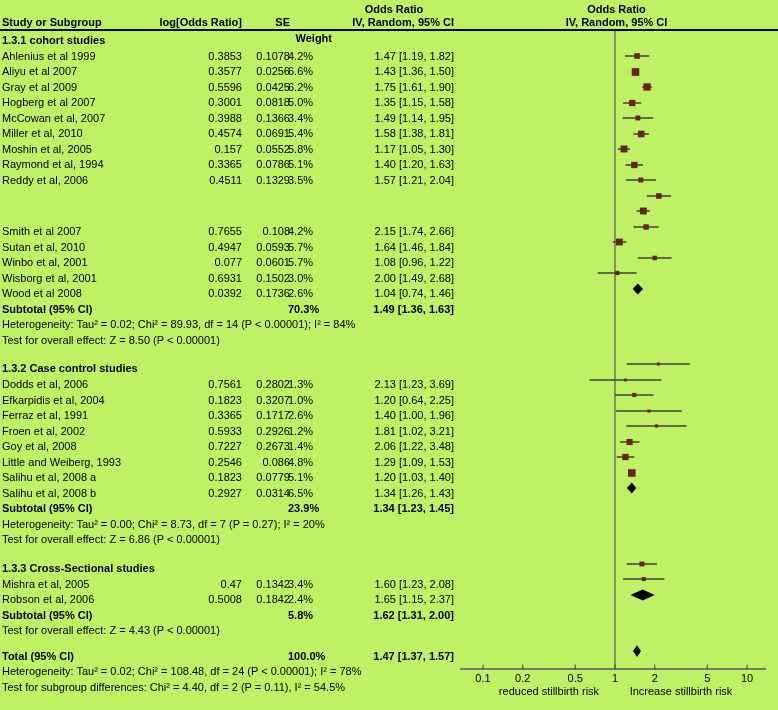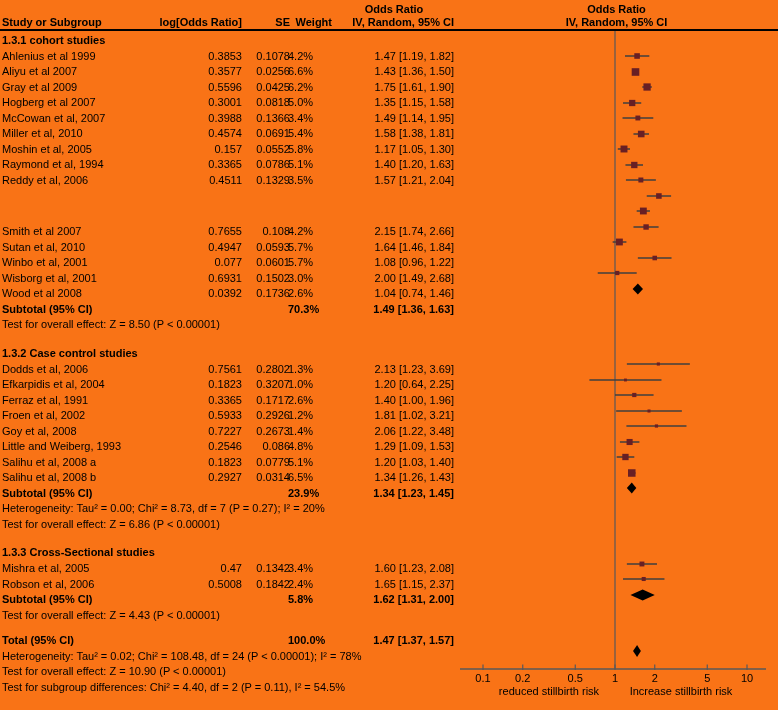--- a/index.html
+++ b/index.html
@@ -1,16 +1,16 @@
 <!DOCTYPE html>
 <html><head>
 <meta charset="utf-8">
 <style>
   html,body{margin:0;padding:0;background:#fff;}
-  #page{position:relative;width:778px;height:710px;background:#f97316;overflow:hidden;
+  #page{position:relative;width:778px;height:710px;background:#bef264;overflow:hidden;
         font-family:"Liberation Sans",sans-serif;font-size:11px;color:#000;}
   .hspan{position:absolute;white-space:nowrap;font-weight:bold;line-height:12px;}
   .right{text-align:right;}
   .center{text-align:center;}
   #rule{position:absolute;left:0;top:29px;width:778px;height:2px;background:#000;}
   #rows{position:absolute;left:0;top:31px;width:456px;text-decoration:underline;}
   .row{position:relative;width:456px;}
   .cell{position:absolute;top:50%;transform:translateY(-50%);white-space:nowrap;line-height:12px;}
   .c-study{left:2px;width:178px;}
   .c-logor{left:150px;width:92px;text-align:right;}
@@ -26,21 +26,21 @@
 
 <div id="page">
 
   <div id="header">
     <span class="hspan center" style="left:334px;top:3px;width:120px;">Odds Ratio</span>
     <span class="hspan center" style="left:455px;top:3px;width:323px;">Odds Ratio</span>
 
     <span class="hspan" style="left:2px;top:16px;width:178px;">Study or Subgroup</span>
     <span class="hspan right" style="left:150px;top:16px;width:92px;">log[Odds Ratio]</span>
     <span class="hspan right" style="left:246px;top:16px;width:44px;">SE</span>
-    <span class="hspan right" style="left:288px;top:16px;width:44px;text-align:right;">Weight</span>
+    <span class="hspan right" style="left:288px;top:32px;width:44px;text-align:right;">Weight</span>
     <span class="hspan right" style="left:334px;top:16px;width:120px;">IV, Random, 95% CI</span>
     <span class="hspan center" style="left:455px;top:16px;width:323px;">IV, Random, 95% CI</span>
   </div>
 
   <div id="rule"></div>
 
   <div id="rows">
       <div class="row" style="height: 17px;">
         <span class="cell c-study bold">1.3.1 cohort studies</span>
       </div>
@@ -141,20 +141,23 @@
         <span class="cell c-se">0.1736</span>
         <span class="cell c-weight">2.6%</span>
         <span class="cell c-ci">1.04 [0.74, 1.46]</span>
       </div>
       <div class="row" style="height: 15.5px;">
         <span class="cell c-study bold">Subtotal (95% CI)</span>
         <span class="cell c-weight bold">70.3%</span>
         <span class="cell c-ci bold">1.49 [1.36, 1.63]</span>
       </div>
       <div class="row" style="height: 15.5px;">
+        <span class="cell c-full">Heterogeneity: Tau² = 0.02; Chi² = 89.93, df = 14 (P &lt; 0.00001); I² = 84%</span>
+      </div>
+      <div class="row" style="height: 15.5px;">
         <span class="cell c-full">Test for overall effect: Z = 8.50 (P &lt; 0.00001)</span>
       </div>
       <div class="row" style="height: 12px;"></div>
       <div class="row" style="height: 17px;">
         <span class="cell c-study bold">1.3.2 Case control studies</span>
       </div>
       <div class="row" style="height: 15.5px;">
         <span class="cell c-study">Dodds et al, 2006</span>
         <span class="cell c-logor">0.7561</span>
         <span class="cell c-se">0.2802</span>
@@ -248,23 +251,20 @@
         <span class="cell c-full">Test for overall effect: Z = 4.43 (P &lt; 0.00001)</span>
       </div>
       <div class="row" style="height: 10px;"></div>
       <div class="row" style="height: 15.5px;">
         <span class="cell c-study bold">Total (95% CI)</span>
         <span class="cell c-weight bold">100.0%</span>
         <span class="cell c-ci bold">1.47 [1.37, 1.57]</span>
       </div>
       <div class="row" style="height: 15.5px;">
         <span class="cell c-full">Heterogeneity: Tau² = 0.02; Chi² = 108.48, df = 24 (P &lt; 0.00001); I² = 78%</span>
-      </div>
-      <div class="row" style="height: 15.5px;">
-        <span class="cell c-full">Test for overall effect: Z = 10.90 (P &lt; 0.00001)</span>
       </div>
       <div class="row" style="height: 15.5px;">
         <span class="cell c-full">Test for subgroup differences: Chi² = 4.40, df = 2 (P = 0.11), I² = 54.5%</span>
       </div>
     </div>
 
   <svg id="plot-svg" width="778" height="710" viewBox="0 0 778 710">
       <line x1="615" y1="31" x2="615" y2="669" stroke="#58585a" stroke-width="1.2"></line>
       <line x1="460" y1="669" x2="766" y2="669" stroke="#58585a" stroke-width="1.3"></line>
       <line x1="483" y1="664.5" x2="483" y2="670" stroke="#58585a" stroke-width="1.2"></line>

